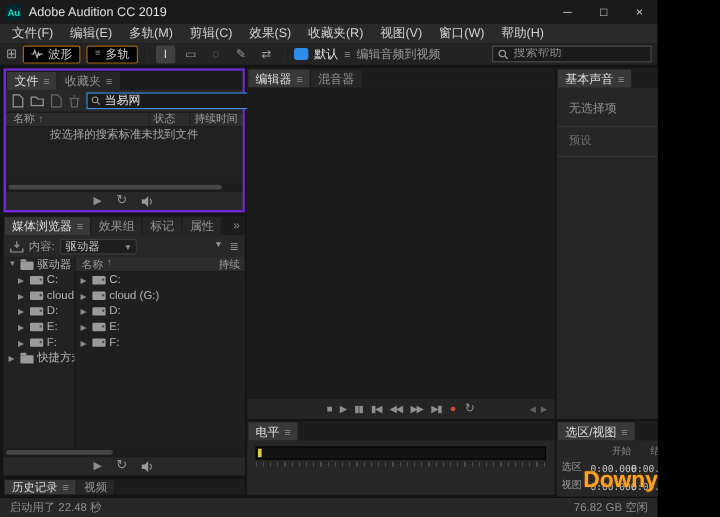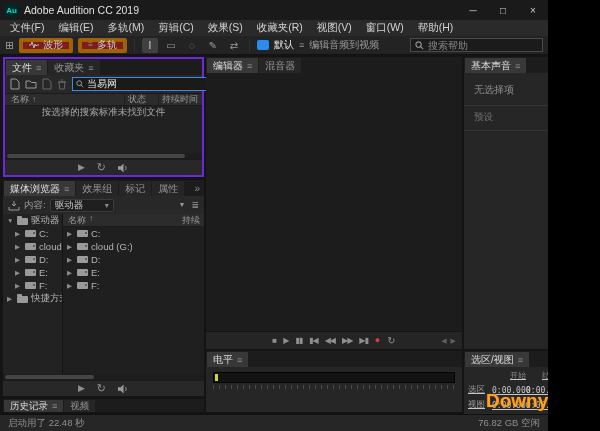--- a/index.html
+++ b/index.html
@@ -21,34 +21,34 @@
 
   
   .menubar { position:absolute; left:0; top:20px; width:100%; height:16px; background:#2a2a2a;
              display:flex; align-items:center; padding-left:3px; }
   .menu-item { padding:0 7px; font-size:10.5px; color:#d2d2d2; white-space:nowrap; }
 
   
   .toolbar { position:absolute; left:0; top:36px; width:100%; height:19px; background:#232323;
              border-bottom:1px solid #121212; display:flex; align-items:center; padding:0 5px; gap:5px; }
   .tb-icon { color:#9a9a9a; font-size:11px; line-height:1; }
-  .tb-btn { display:flex; align-items:center; gap:4px; background:#7f1d1d; border:4px solid #a16207;
+  .tb-btn { display:flex; align-items:center; gap:4px; background:#000000; border:1px solid #a16207;
             border-radius:2px; padding:1px 6px; font-size:10px; color:#cfcfcf; height:15px; }
   .sep { width:1px; height:13px; background:#161616; border-right:1px solid #303030; margin:0 2px; }
   .tool { width:16px; height:15px; display:flex; align-items:center; justify-content:center;
           color:#9a9a9a; font-size:10px; border-radius:2px; }
   .tool.active { background:#404040; color:#d8d8d8; }
   .ws-icon { width:12px; height:10px; background:#2d8ceb; border-radius:2px; }
   .ws-label { color:#e8e8e8; font-size:10px; }
   .ws-alt { color:#9a9a9a; font-size:10px; }
   .burger { color:#8f8f8f; font-size:9px; }
   .help-search { margin-left:auto; width:133px; height:14px; background:#1b1b1b; border:1px solid #4a4a4a;
                  display:flex; align-items:center; gap:4px; padding:0 4px; }
   .help-search input { flex:1; background:transparent; border:none; outline:none; color:#cfcfcf;
-                       font-size:10px; font-family:Liberation Serif, serif; width:60px; }
+                       font-size:10px; font-family:Liberation Mono, monospace; width:60px; }
   .help-search input::placeholder { color:#8a8a8a; }
 
   
   .panel { position:absolute; background:#282828; display:flex; flex-direction:column; }
   .tabstrip { height:16px; background:#1c1c1c; display:flex; align-items:flex-end; gap:1px;
               padding-left:1px; flex:none; position:relative; }
   .tab { height:15px; padding:0 6px; font-size:10px; background:#262626; color:#949494;
          display:flex; align-items:center; gap:4px; white-space:nowrap; }
   .tab.active { background:#383838; color:#dedede; }
   .overflow-btn { margin-left:auto; padding:0 4px; color:#8a8a8a; font-size:10px; height:15px;
@@ -132,21 +132,21 @@
   
   .essential-panel { left:464px; top:57px; width:133px; height:292px; }
   .essential-body { flex:1; background:#262626; padding:8px 0 0 0; }
   .no-selection { color:#8f8f8f; font-size:10px; padding:2px 10px 8px 10px; }
   .es-divider { height:1px; background:#1a1a1a; border-bottom:1px solid #343434; }
   .preset-row { color:#6f6f6f; font-size:9.5px; padding:5px 10px 6px 10px; }
 
   
   .selview-panel { left:464px; top:351px; width:133px; height:61px; }
   .selview-body { flex:1; background:#262626; padding:3px 4px; font-size:8px; }
-  .sv-grid { display:grid; grid-template-columns:24px 34px 32px 1fr; row-gap:3px; align-items:center;text-decoration:underline; }
+  .sv-grid { display:grid; grid-template-columns:24px 34px 32px 1fr; row-gap:3px; align-items:center; }
   .sv-h { color:#8a8a8a; text-align:right; }
   .sv-label { color:#9a9a9a; text-align:left; font-size:8.5px; }
   .sv-val { color:#c5c5c5; text-align:right; font-family:"DejaVu Sans Mono",monospace; }
 
   
   .statusbar { position:absolute; left:0; bottom:0; width:100%; height:17px; background:#262626;
                border-top:1px solid #101010; display:flex; align-items:center; font-size:9.5px;
                color:#8f8f8f; padding:0 8px; }
   .status-right { margin-left:auto; }
 

